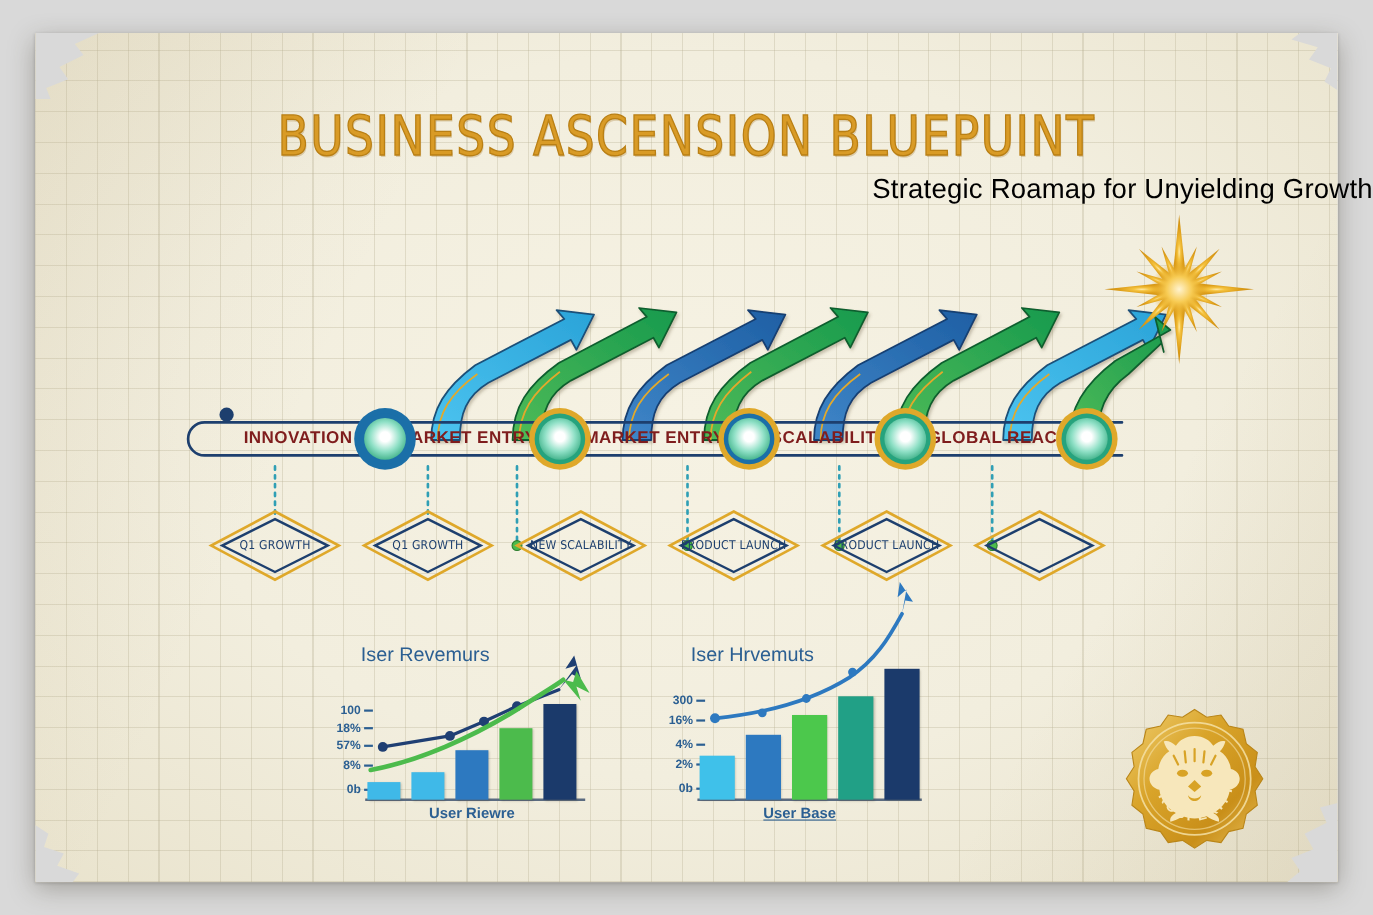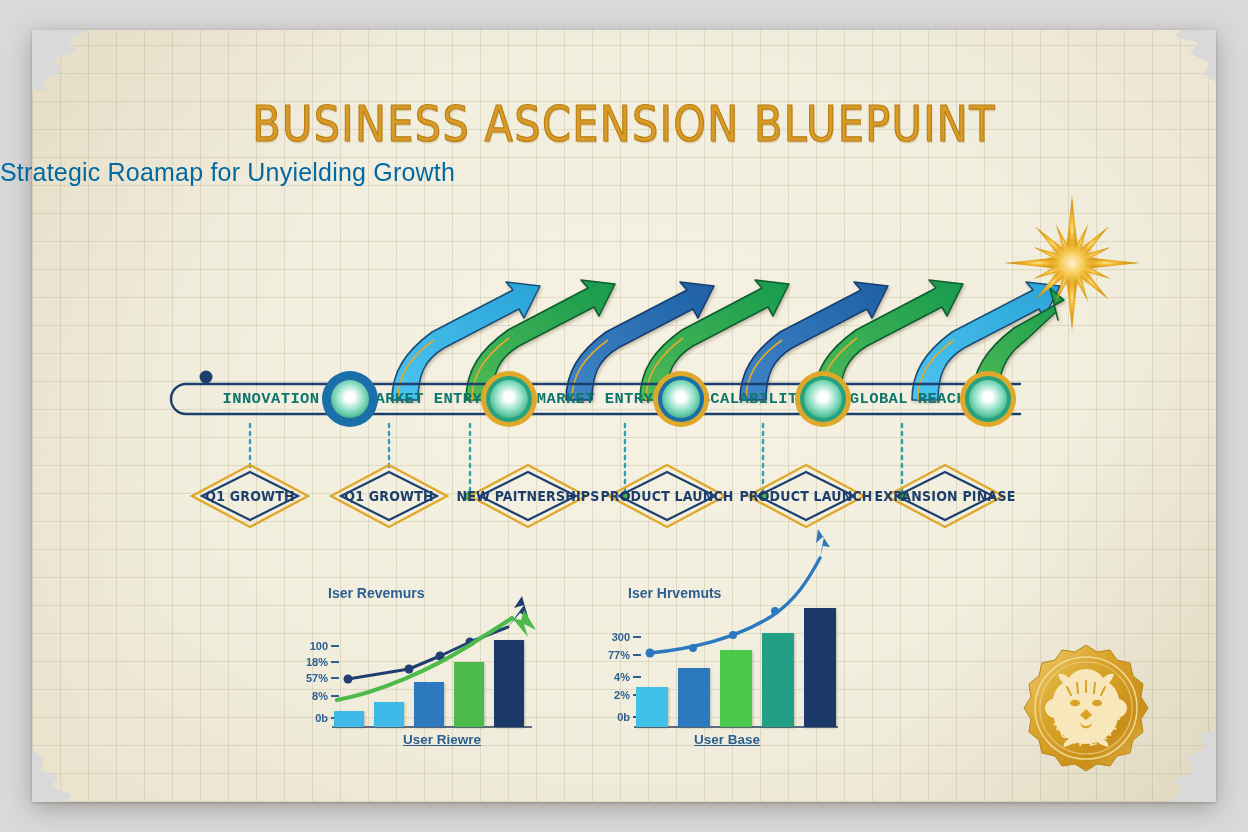--- a/index.html
+++ b/index.html
@@ -36,57 +36,57 @@
   #title{
     position:absolute;left:0;top:95px;width:1248px;text-align:center;
     font-size:50px;letter-spacing:1.5px;font-weight:400;
     font-family:"DejaVu Sans Condensed","Liberation Sans Narrow","Liberation Sans",sans-serif;
     color:#d99b26;
     -webkit-text-stroke:1.2px #b97f14;
     text-shadow:1px 2px 0 rgba(150,100,10,.25);
     transform:scaleX(.92);
   }
   #subtitle{
-    position:absolute;left:0;top:158px;width:1248px;text-align:left;
-    font-size:25px;color:#0369a1;font-weight:400;letter-spacing:.2px;
+    position:absolute;left:0;top:158px;width:1248px;text-align:right;
+    font-size:25px;color:#000000;font-weight:400;letter-spacing:.2px;
   }
 
   
   #tl-svg{position:absolute;left:0;top:0;width:1248px;height:832px;pointer-events:none;}
 
   .tl-label{
-    position:absolute;font-size:15.5px;font-weight:700;color:#0f766e;
+    position:absolute;font-size:15.5px;font-weight:700;color:#7f1d1d;
     letter-spacing:.4px;white-space:nowrap;
-    font-family:Liberation Mono, monospace;
+    font-family:Liberation Sans, sans-serif;
     transform:translate(-50%,-50%);
   }
   .node{
     position:absolute;width:56px;height:56px;border-radius:50%;
     transform:translate(-50%,-50%);
   }
   .node .ring-out{position:absolute;inset:0;border-radius:50%;}
   .node .ring-mid{position:absolute;inset:5px;border-radius:50%;}
   .node .core{position:absolute;inset:9px;border-radius:50%;
     background:radial-gradient(circle at 50% 45%, #ffffff 0%, #ffffff 16%, #8fe0c6 48%, #33a97f 82%, #1e8f6b 100%);}
 
   .dmd{
     position:absolute;transform:translate(-50%,-50%);
     width:120px;height:62px;
   }
   .dmd .lbl{
     position:absolute;left:50%;top:50%;transform:translate(-50%,-50%);
-    font-size:14px;font-weight:700;color:#1d3f6e;white-space:nowrap;
+    font-size:11px;font-weight:400;color:#1d3f6e;white-space:nowrap;
     letter-spacing:.2px;
     font-family:"DejaVu Sans Condensed","Liberation Sans Narrow","Liberation Sans",sans-serif;
   }
 
   
   .chart{position:absolute;}
   .chart .ctitle{
-    position:absolute;font-size:14px;font-weight:700;color:#2b5f92;white-space:nowrap;
+    position:absolute;font-size:18px;font-weight:400;color:#2b5f92;white-space:nowrap;
   }
   .chart .cxlabel{
     position:absolute;font-size:13.5px;font-weight:700;color:#2b5f92;
     width:100%;text-align:center;
   }
   .chart .ytick{
     position:absolute;font-size:11px;font-weight:700;color:#2b5f92;
     text-align:right;white-space:nowrap;transform:translateY(-50%);
   }
   .bar{position:absolute;bottom:0;}
@@ -330,30 +330,27 @@
     <div class="core"></div>
   </div>
 
   <div class="dmd" style="left:250px;top:496px;">
     <span class="lbl">Q1 GROWTH</span>
     </div>
   <div class="dmd" style="left:389px;top:496px;">
     <span class="lbl">Q1 GROWTH</span>
     </div>
   <div class="dmd" style="left:528px;top:496px;">
-    <span class="lbl">NEW PAITNERSHIPS</span>
+    <span class="lbl">NEW SCALABILITY</span>
     </div>
   <div class="dmd" style="left:667px;top:496px;">
     <span class="lbl">PRODUCT LAUNCH</span>
     </div>
   <div class="dmd" style="left:806px;top:496px;">
     <span class="lbl">PRODUCT LAUNCH</span>
-    </div>
-  <div class="dmd" style="left:945px;top:496px;">
-    <span class="lbl">EXPANSION PINASE</span>
     </div>
 
   <div class="chart" id="chart-left" style="left:300px;top:575px;width:250px;height:175px;">
     <div class="ctitle" style="left:28px;top:10px;">Iser Revemurs</div>
     <div id="cl-ticks">
         <div class="ytick" style="left: 0px; width: 28px; top: 71.36px;">100</div>
         <div style="position: absolute; width: 8px; height: 2px; background: rgb(43, 95, 146); left: 31px; top: 70.36px;"></div>
         <div class="ytick" style="left: 0px; width: 28px; top: 87.04px; text-align: right;">18%</div>
         <div style="position: absolute; width: 8px; height: 2px; background: rgb(43, 95, 146); left: 31px; top: 86.04px;"></div>
         <div class="ytick" style="left: 0px; width: 28px; top: 102.72px;">57%</div>
@@ -363,29 +360,29 @@
         <div class="ytick" style="left: 0px; width: 28px; top: 143.04px;">0b</div>
         <div style="position: absolute; width: 8px; height: 2px; background: rgb(43, 95, 146); left: 31px; top: 142.04px;"></div>
       </div>
     <div id="cl-bars">
         <div class="bar" style="left: 34px; width: 30px; height: 15.68px; top: 136.32px; bottom: auto; background: rgb(63, 185, 232); box-shadow: rgba(70, 65, 45, 0.28) 1px 1px 2px;"></div>
         <div class="bar" style="left: 74px; width: 30px; height: 24.64px; top: 127.36px; bottom: auto; background: rgb(63, 185, 232); box-shadow: rgba(70, 65, 45, 0.28) 1px 1px 2px;"></div>
         <div class="bar" style="left: 114px; width: 30px; height: 44.8px; top: 107.2px; bottom: auto; background: rgb(45, 121, 192); box-shadow: rgba(70, 65, 45, 0.28) 1px 1px 2px;"></div>
         <div class="bar" style="left: 154px; width: 30px; height: 64.96px; top: 87.04px; bottom: auto; background: rgb(76, 187, 76); box-shadow: rgba(70, 65, 45, 0.28) 1px 1px 2px;"></div>
         <div class="bar" style="left: 194px; width: 30px; height: 87.36px; top: 64.64px; bottom: auto; background: rgb(27, 58, 107); box-shadow: rgba(70, 65, 45, 0.28) 1px 1px 2px;"></div>
       </div>
-    <div class="cxlabel" style="left:17px;top:157px;text-decoration:underline;">User Riewre</div>
+    <div class="cxlabel" style="left:4px;top:157px;">User Riewre</div>
   </div>
 
   <div class="chart" id="chart-right" style="left:602px;top:575px;width:250px;height:175px;">
     <div class="ctitle" style="left:26px;top:10px;">Iser Hrvemuts</div>
     <div id="cr-ticks">
         <div class="ytick" style="left: 0px; width: 28px; top: 62px;">300</div>
         <div style="position: absolute; width: 8px; height: 2px; background: rgb(43, 95, 146); left: 31px; top: 61px;"></div>
-        <div class="ytick" style="left: 0px; width: 28px; top: 79.5px;">77%</div>
+        <div class="ytick" style="left: 0px; width: 28px; top: 79.5px;">16%</div>
         <div style="position: absolute; width: 8px; height: 2px; background: rgb(43, 95, 146); left: 31px; top: 78.5px;"></div>
         <div class="ytick" style="left: 0px; width: 28px; top: 102px;">4%</div>
         <div style="position: absolute; width: 8px; height: 2px; background: rgb(43, 95, 146); left: 31px; top: 101px;"></div>
         <div class="ytick" style="left: 0px; width: 28px; top: 119.5px;">2%</div>
         <div style="position: absolute; width: 8px; height: 2px; background: rgb(43, 95, 146); left: 31px; top: 118.5px;"></div>
         <div class="ytick" style="left: 0px; width: 28px; top: 142px;">0b</div>
         <div style="position: absolute; width: 8px; height: 2px; background: rgb(43, 95, 146); left: 31px; top: 141px;"></div>
       </div>
     <div id="cr-bars">
         <div class="bar" style="left: 34px; width: 32px; height: 40px; top: 112px; bottom: auto; background: rgb(63, 193, 234); box-shadow: rgba(70, 65, 45, 0.28) 1px 1px 2px;"></div>

